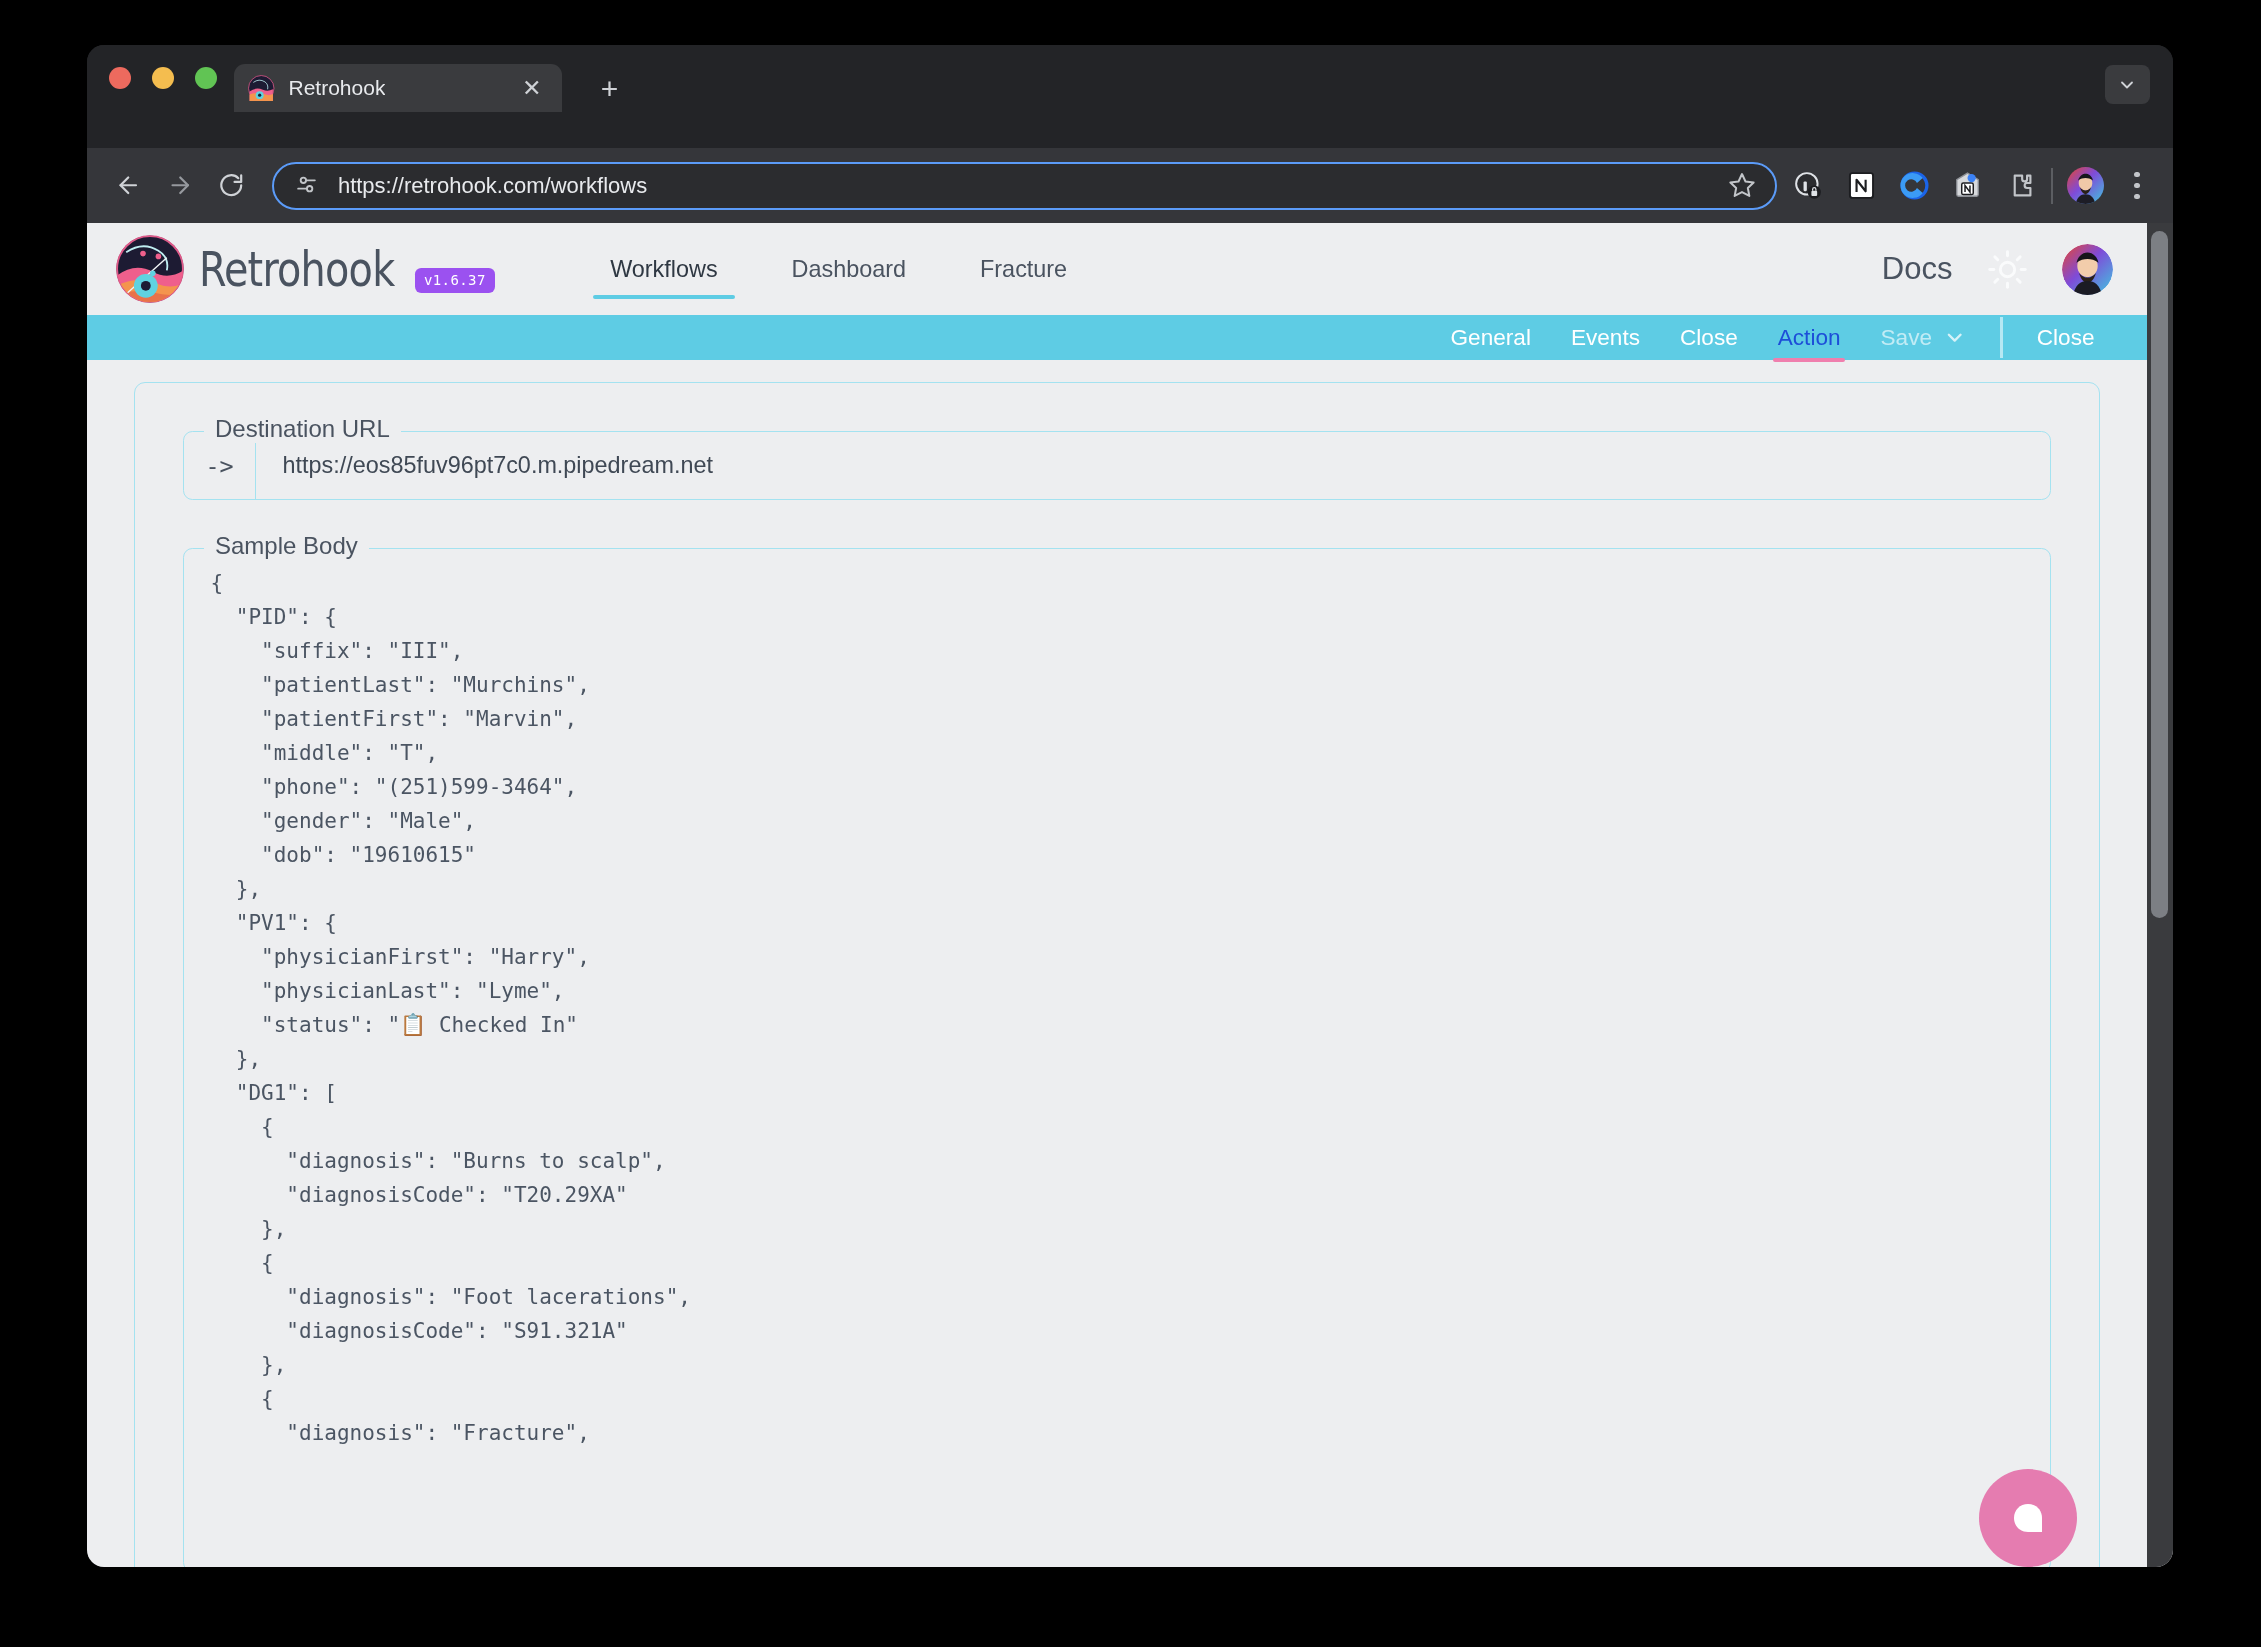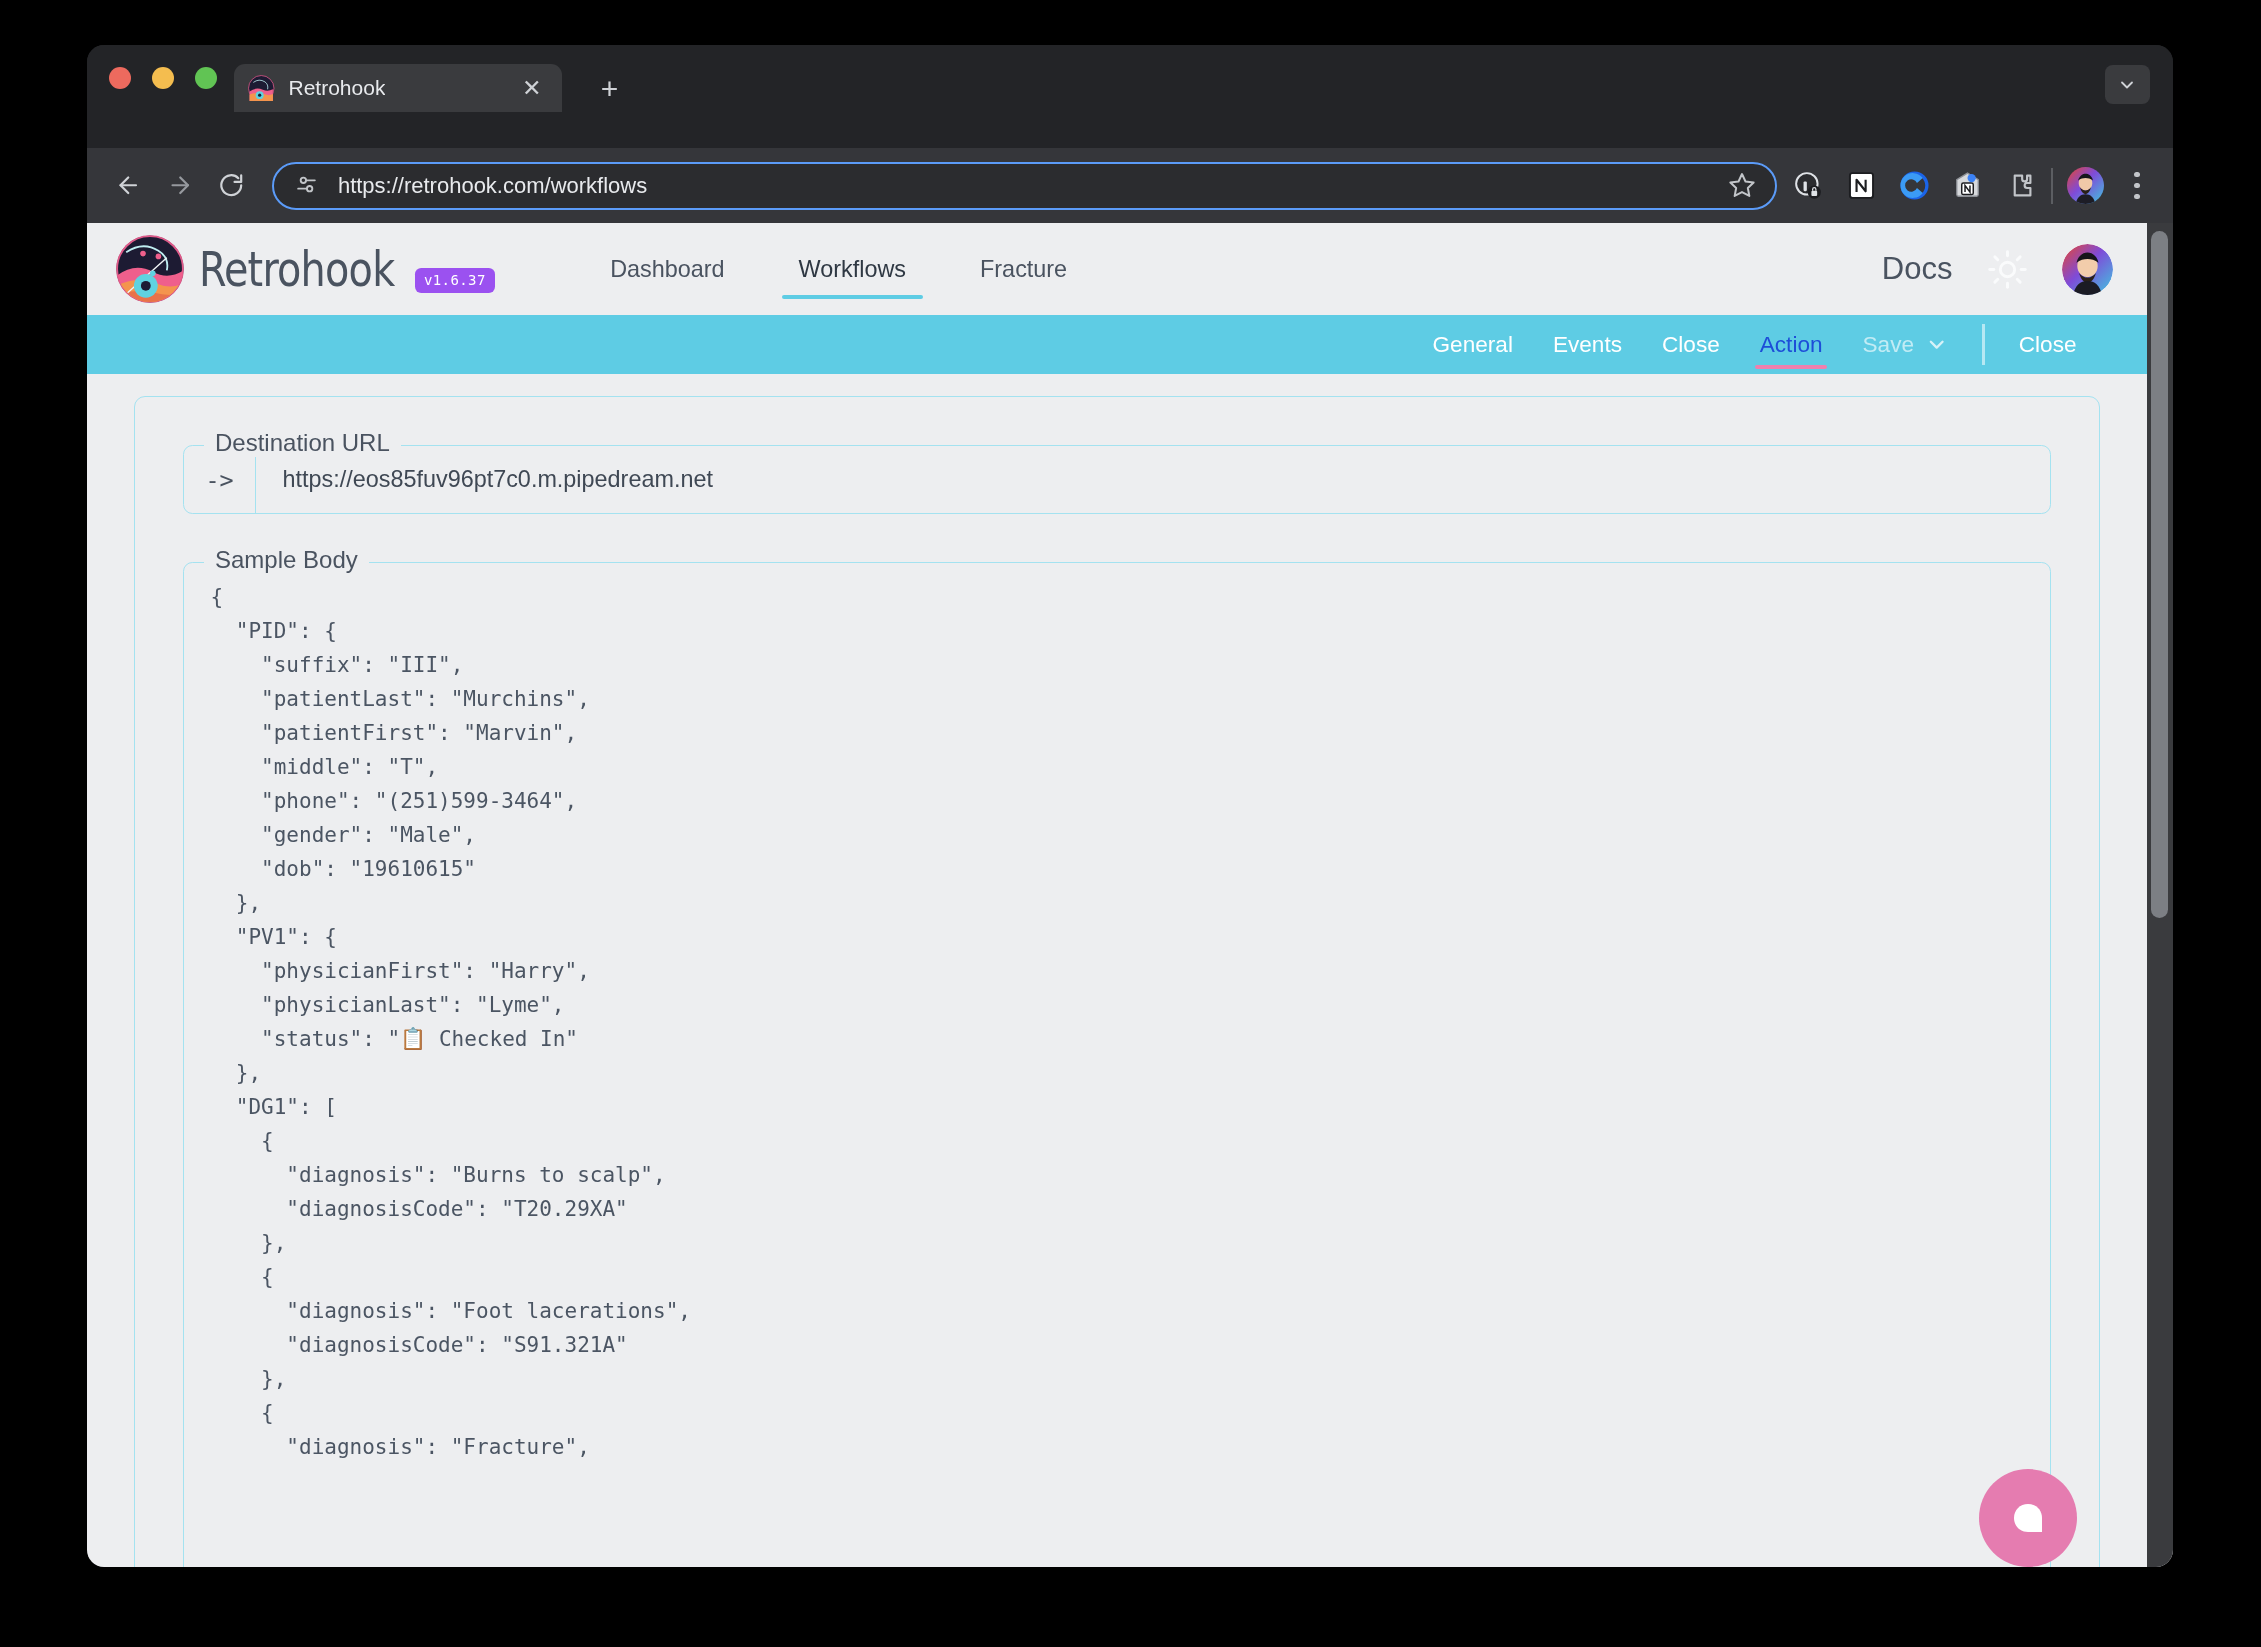--- a/index.html
+++ b/index.html
@@ -206,24 +206,24 @@
   .docs-link { font-size: 31px; color: #4a5360; }
   .sun-icon { width: 41px; height: 41px; color: #fafbfc; }
   .user-avatar {
     width: 51px; height: 51px; border-radius: 50%;
     overflow: hidden; flex: none;
     background: #fff;
   }
 
   
   .action-bar {
-    height: 59px;
+    height: 45px;
     background: #5ecce4;
     display: flex; align-items: center; justify-content: flex-end;
-    padding-right: 50px;
+    padding-right: 32px;
     position: relative;
   }
   .ab-item {
     position: relative;
     height: 59px;
     display: flex; align-items: center;
     padding: 0 20px;
     color: #ffffff;
     font-size: 22.6px;
   }
@@ -473,25 +473,25 @@
                 <circle cx="44" cy="74" r="7" fill="#1d1b33"></circle>
                 <circle cx="54" cy="56" r="4" fill="#5fd2e0"></circle>
               </g>
             </svg>
           </span>
           <span class="brand-name">Retrohook</span>
           <span class="version-badge">v1.6.37</span>
         </div>
 
         <div class="main-nav">
+          <div class="nav-item active">
+            <span>Workflows</span>
+          </div>
           <div class="nav-item">
             <span>Dashboard</span>
-          </div>
-          <div class="nav-item active">
-            <span>Workflows</span>
           </div>
           <div class="nav-item">
             <span>Fracture</span>
           </div>
         </div>
 
         <div class="header-right">
           <span class="docs-link">Docs</span>
           <span class="sun-icon">
             <svg viewBox="0 0 24 24" width="41" height="41" fill="none" stroke="currentColor" stroke-width="1.7" stroke-linecap="round">

